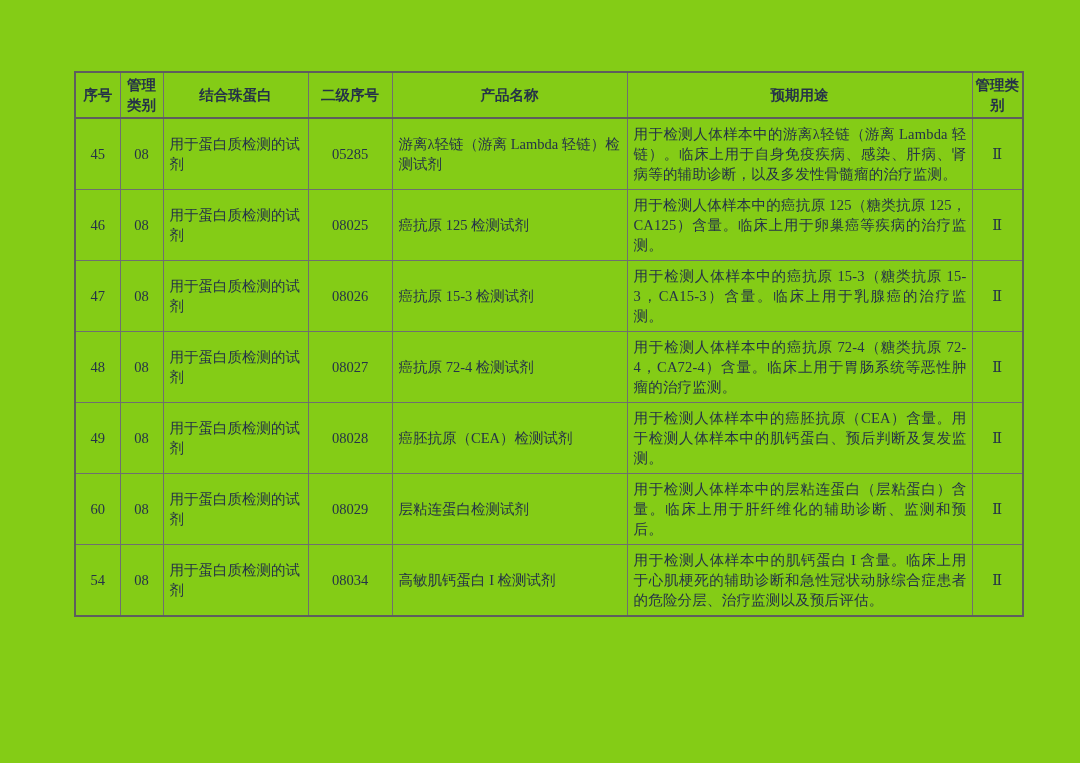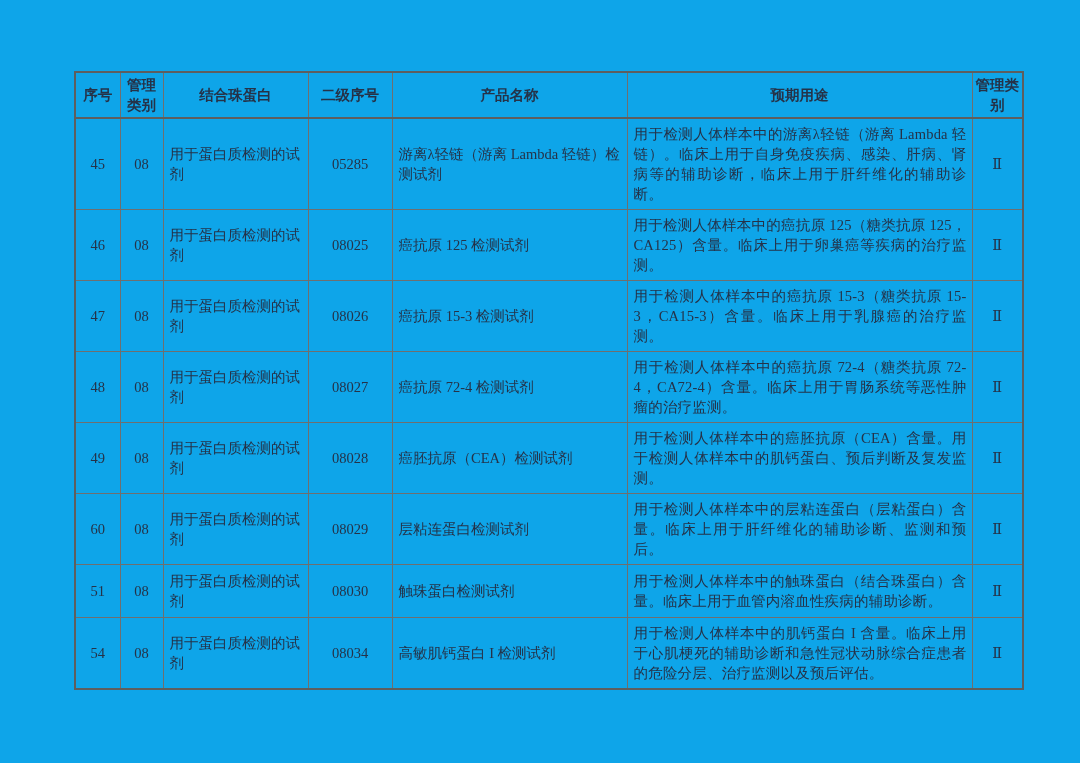--- a/index.html
+++ b/index.html
@@ -4,21 +4,21 @@
 <style>
   * { margin: 0; padding: 0; box-sizing: border-box; }
   html, body {
     width: 1080px; height: 763px;
     background: #ffffff;
     font-family: "Liberation Serif", "DejaVu Serif", serif;
   }
   .page {
     position: relative;
     width: 1080px; height: 763px;
-    background: #0ea5e9;
+    background: #84cc16;
     overflow: hidden;
   }
   table.doc-table {
     position: absolute;
     left: 74px; top: 71px;
     width: 948px;
     border-collapse: collapse;
     table-layout: fixed;
     color: #253248;
   }
@@ -71,21 +71,21 @@
         <th>管理类别</th>
       </tr>
     </thead>
     <tbody>
   <tr>
     <td class="c-center">45</td>
     <td class="c-center">08</td>
     <td class="c-left">用于蛋白质检测的试剂</td>
     <td class="c-center">05285</td>
     <td class="c-left">游离λ轻链（游离 Lambda 轻链）检测试剂</td>
-    <td class="c-just cell-use">用于检测人体样本中的游离λ轻链（游离 Lambda 轻链）。临床上用于自身免疫疾病、感染、肝病、肾病等的辅助诊断，临床上用于肝纤维化的辅助诊断。</td>
+    <td class="c-just cell-use">用于检测人体样本中的游离λ轻链（游离 Lambda 轻链）。临床上用于自身免疫疾病、感染、肝病、肾病等的辅助诊断，以及多发性骨髓瘤的治疗监测。</td>
     <td class="c-center">Ⅱ</td>
   </tr>
 
   <tr>
     <td class="c-center">46</td>
     <td class="c-center">08</td>
     <td class="c-left">用于蛋白质检测的试剂</td>
     <td class="c-center">08025</td>
     <td class="c-left">癌抗原 125 检测试剂</td>
     <td class="c-just cell-use">用于检测人体样本中的癌抗原 125（糖类抗原 125，CA125）含量。临床上用于卵巢癌等疾病的治疗监测。</td>
@@ -125,29 +125,20 @@
   <tr>
     <td class="c-center">60</td>
     <td class="c-center">08</td>
     <td class="c-left">用于蛋白质检测的试剂</td>
     <td class="c-center">08029</td>
     <td class="c-left">层粘连蛋白检测试剂</td>
     <td class="c-just cell-use">用于检测人体样本中的层粘连蛋白（层粘蛋白）含量。临床上用于肝纤维化的辅助诊断、监测和预后。</td>
     <td class="c-center">Ⅱ</td>
   </tr>
 
-  <tr>
-    <td class="c-center">51</td>
-    <td class="c-center">08</td>
-    <td class="c-left">用于蛋白质检测的试剂</td>
-    <td class="c-center">08030</td>
-    <td class="c-left">触珠蛋白检测试剂</td>
-    <td class="c-just cell-use">用于检测人体样本中的触珠蛋白（结合珠蛋白）含量。临床上用于血管内溶血性疾病的辅助诊断。</td>
-    <td class="c-center">Ⅱ</td>
-  </tr>
 
 
 
   <tr>
     <td class="c-center">54</td>
     <td class="c-center">08</td>
     <td class="c-left">用于蛋白质检测的试剂</td>
     <td class="c-center">08034</td>
     <td class="c-left">高敏肌钙蛋白 I 检测试剂</td>
     <td class="c-just cell-use">用于检测人体样本中的肌钙蛋白 I 含量。临床上用于心肌梗死的辅助诊断和急性冠状动脉综合症患者的危险分层、治疗监测以及预后评估。</td>

